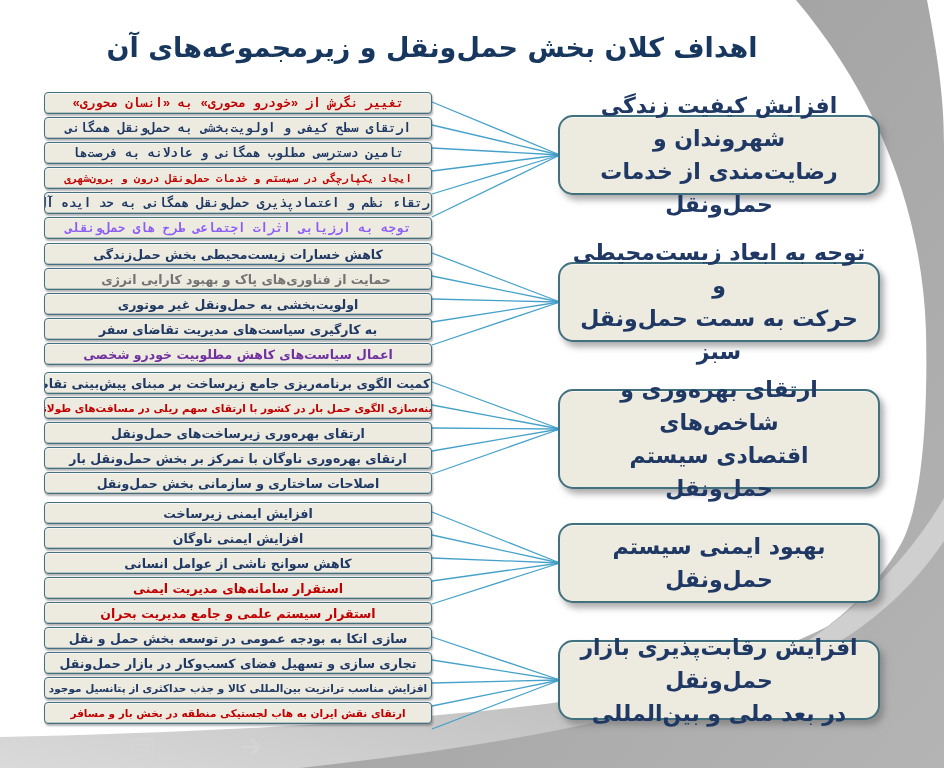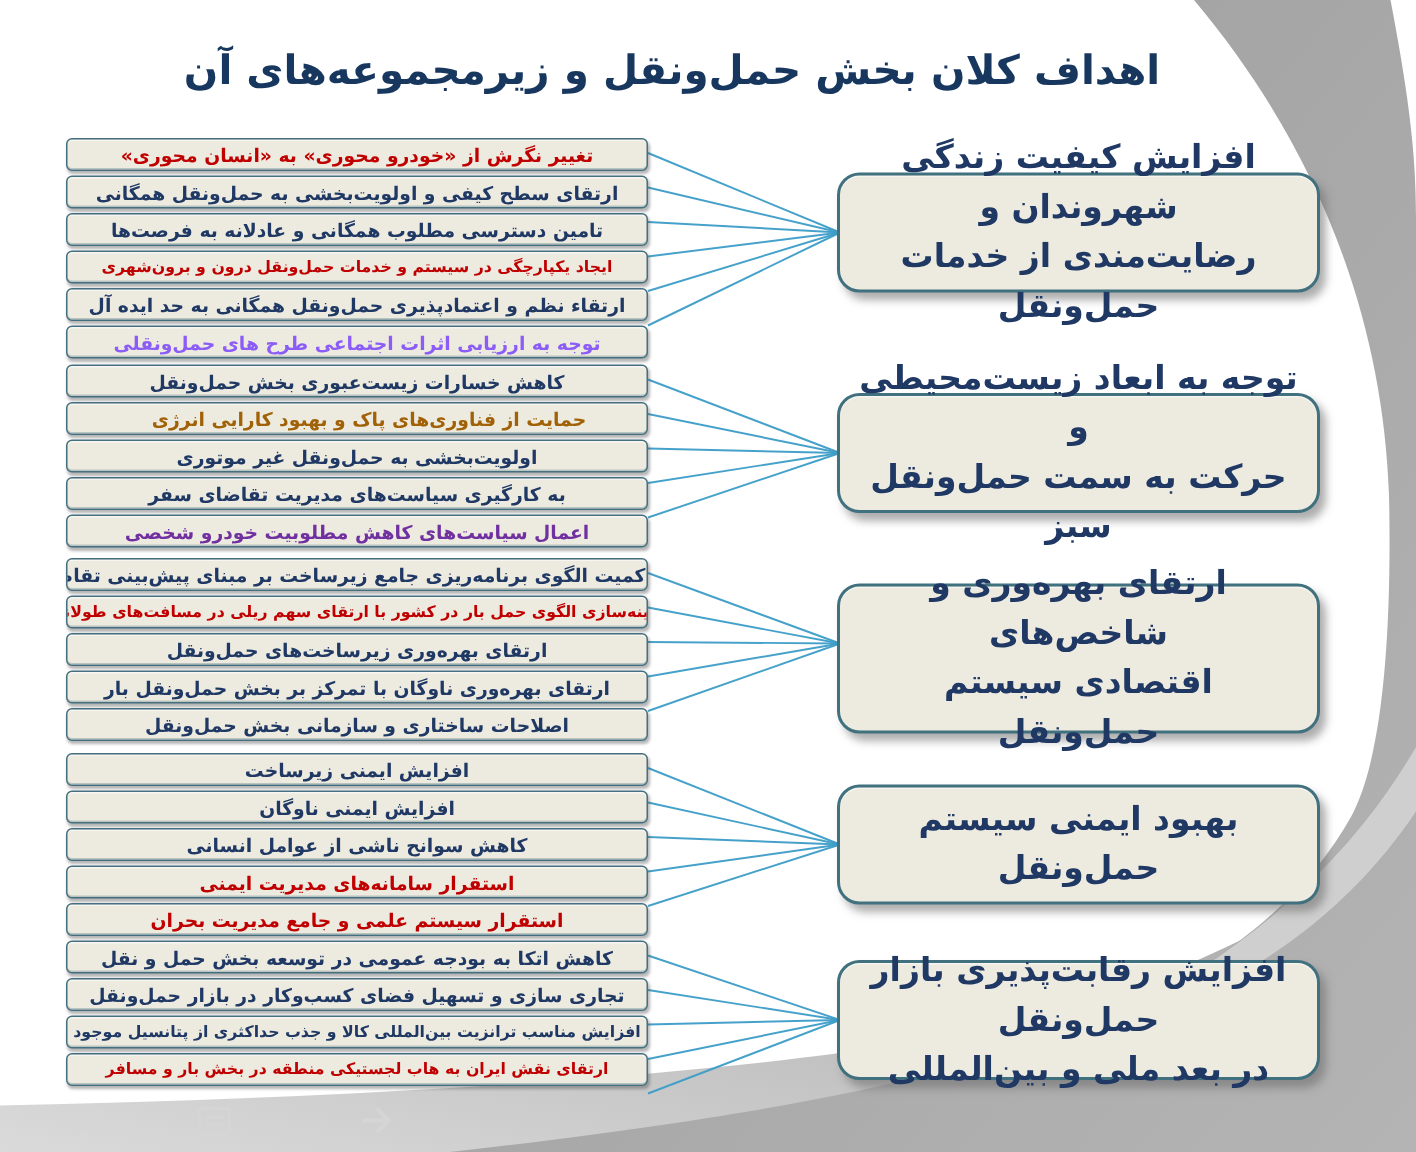--- a/index.html
+++ b/index.html
@@ -2,21 +2,21 @@
 <html lang="fa"><head>
 <meta charset="utf-8">
 <style>
   html,body{margin:0;padding:0;background:#ffffff;}
   .slide{
     position:relative;width:944px;height:768px;overflow:hidden;background:#ffffff;
     font-family:"DejaVu Sans","Liberation Sans",sans-serif;
   }
   .bg-swoosh{position:absolute;inset:0;z-index:0;}
   .title{
-    position:absolute;top:32px;left:16px;width:864px;text-align:center;z-index:3;
+    position:absolute;top:32px;left:0;width:864px;text-align:center;z-index:3;
     font-size:27px;font-weight:bold;color:var(--title,#17375E);direction:rtl;margin:0;
   }
   #connectors{position:absolute;inset:0;z-index:1;}
   .groups{position:absolute;inset:0;z-index:2;}
   .item-stack{position:absolute;left:44px;width:388px;}
   .item-box{
     height:20px;margin-bottom:3px;background:var(--box-fill,#EDEBE0);
     border:1px solid #446f80;border-radius:4px;
     box-shadow:1px 2px 2px rgba(70,70,70,.40), inset 0 1px 0 rgba(255,255,255,.55), inset 0 -1px 0 rgba(90,120,130,.35);
     display:flex;align-items:center;justify-content:center;
@@ -82,21 +82,21 @@
       <line x1="432" y1="660" x2="560" y2="680" stroke="#3D9DC8" stroke-width="1.3" opacity="0.95"></line>
       <line x1="432" y1="683" x2="560" y2="680" stroke="#3D9DC8" stroke-width="1.3" opacity="0.95"></line>
       <line x1="432" y1="706" x2="560" y2="680" stroke="#3D9DC8" stroke-width="1.3" opacity="0.95"></line>
       <line x1="432" y1="729" x2="560" y2="680" stroke="#3D9DC8" stroke-width="1.3" opacity="0.95"></line>
     </svg>
 
   <h1 class="title">اهداف کلان بخش حمل‌ونقل و زیرمجموعه‌های آن</h1>
 
   <div class="groups">
     <div class="group">
-      <div class="item-stack" style="top: 92px;">
+      <div class="item-stack" style="top: 92px; font-family: Liberation Mono, monospace;">
           <div class="item-box">
             <span style="color: rgb(192, 0, 0);">تغییر نگرش از  «خودرو محوری» به «انسان محوری»</span>
           </div>
           <div class="item-box">
             <span style="color: rgb(31, 56, 100);">ارتقای سطح کیفی و اولویت‌بخشی به حمل‌ونقل همگانی</span>
           </div>
           <div class="item-box">
             <span style="color: rgb(31, 56, 100);">تامین دسترسی مطلوب همگانی و عادلانه به فرصت‌ها</span>
           </div>
           <div class="item-box sm">
@@ -111,24 +111,24 @@
         </div>
       <div class="goal-box" style="top: 115px; height: 80px;">
         <span class="goal-text">افزایش کیفیت زندگی شهروندان و
 رضایت‌مندی از خدمات حمل‌ونقل</span>
       </div>
     </div>
 
     <div class="group">
       <div class="item-stack" style="top: 243px;">
           <div class="item-box">
-            <span style="color: rgb(31, 56, 100);">کاهش خسارات زیست‌عبوری بخش حمل‌ونقل</span>
-          </div>
-          <div class="item-box">
-            <span style="color: #a16207; margin-left: 16px;">حمایت از فناوری‌های پاک و بهبود کارایی انرژی</span>
+            <span style="color: rgb(31, 56, 100);">کاهش خسارات زیست‌محیطی بخش حمل‌زندگی</span>
+          </div>
+          <div class="item-box">
+            <span style="color: #737373; margin-left: 16px;">حمایت از فناوری‌های پاک و بهبود کارایی انرژی</span>
           </div>
           <div class="item-box">
             <span style="color: rgb(31, 56, 100);">اولویت‌بخشی به حمل‌ونقل غیر موتوری</span>
           </div>
           <div class="item-box">
             <span style="color: rgb(31, 56, 100);">به کارگیری سیاست‌های مدیریت تقاضای سفر</span>
           </div>
           <div class="item-box">
             <span style="color: rgb(112, 48, 160);">اعمال سیاست‌های کاهش مطلوبیت خودرو شخصی</span>
           </div>
@@ -182,21 +182,21 @@
           </div>
         </div>
       <div class="goal-box" style="top: 523px; height: 80px;">
         <span class="goal-text">بهبود ایمنی سیستم حمل‌ونقل</span>
       </div>
     </div>
 
     <div class="group">
       <div class="item-stack" style="top: 627px;">
           <div class="item-box">
-            <span style="color: rgb(31, 56, 100);">کاهش اتکا به بودجه عمومی در توسعه بخش حمل و نقل</span>
+            <span style="color: rgb(31, 56, 100);">سازی اتکا به بودجه عمومی در توسعه بخش حمل و نقل</span>
           </div>
           <div class="item-box">
             <span style="color: rgb(31, 56, 100);">تجاری سازی و تسهیل فضای کسب‌وکار در بازار حمل‌ونقل</span>
           </div>
           <div class="item-box sm">
             <span style="color: rgb(31, 56, 100);">افزایش مناسب ترانزیت بین‌المللی کالا و جذب حداکثری از پتانسیل موجود</span>
           </div>
           <div class="item-box sm">
             <span style="color: rgb(192, 0, 0);">ارتقای نقش ایران به هاب لجستیکی منطقه در بخش بار و مسافر</span>
           </div>

